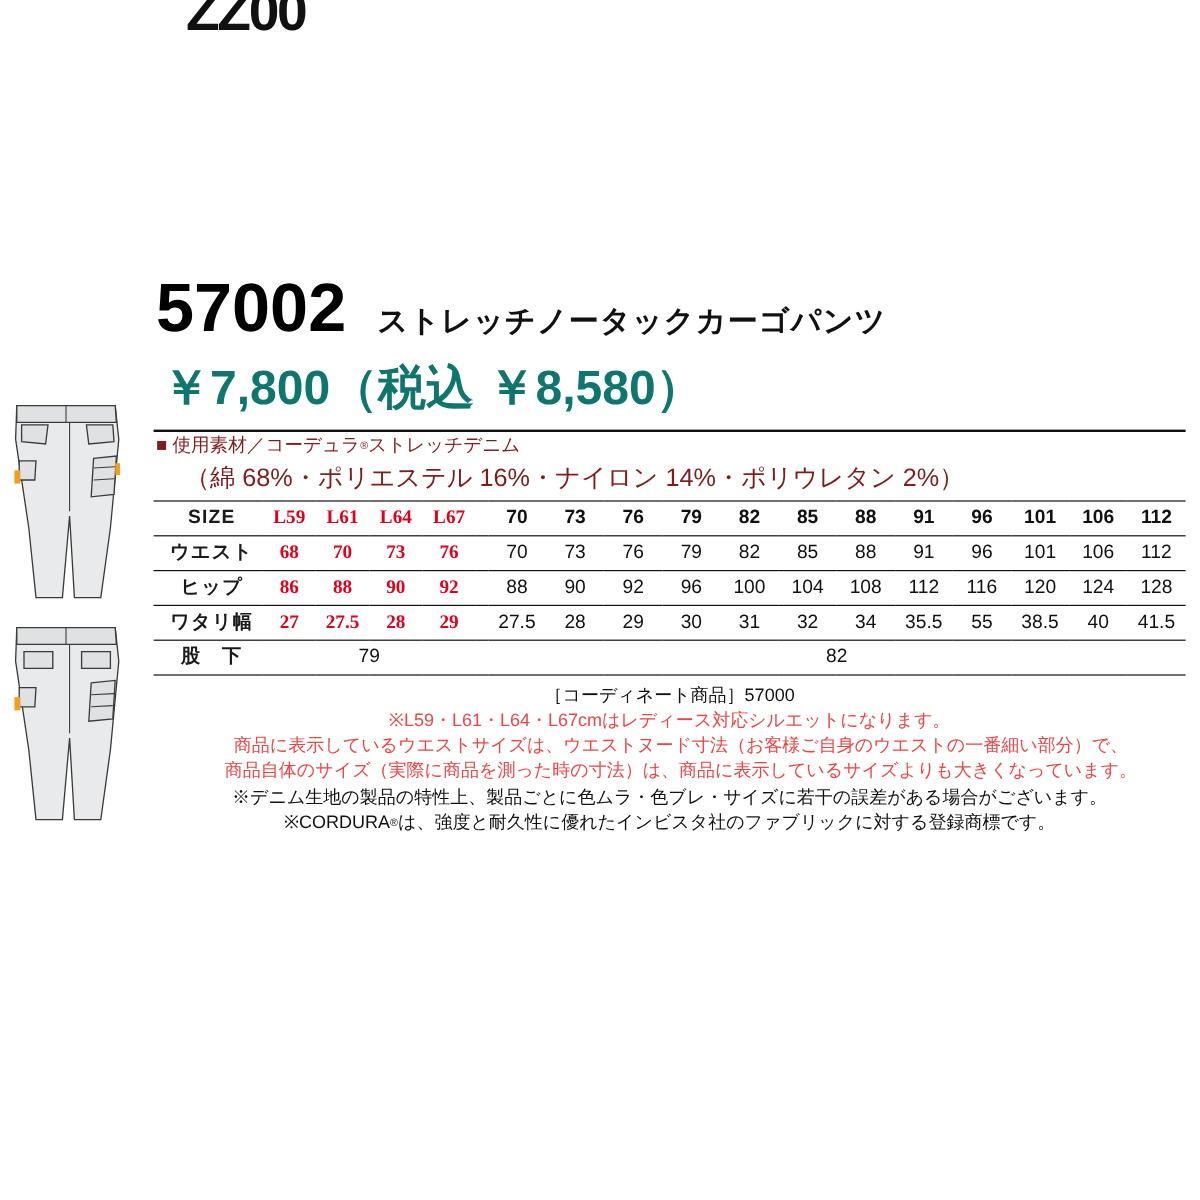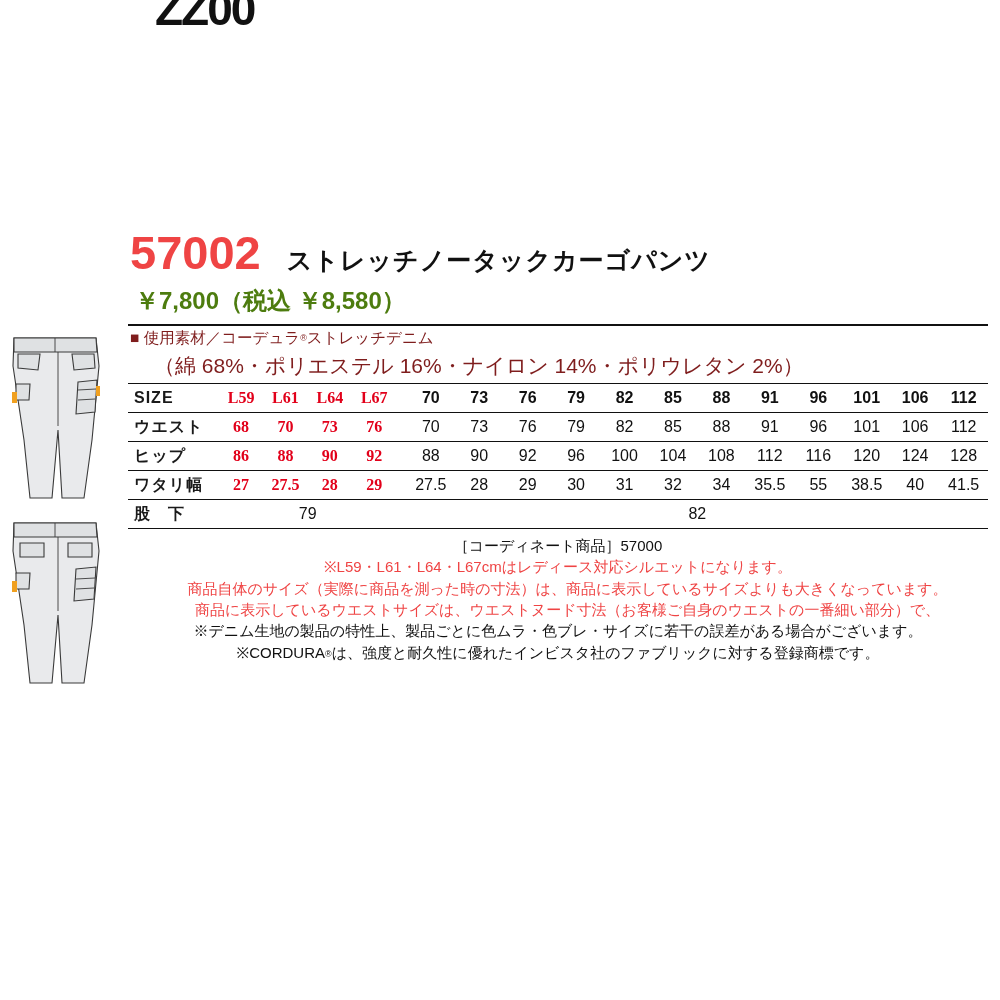--- a/index.html
+++ b/index.html
@@ -45,38 +45,38 @@
     width: 860px;
   }
 
   .title-row {
     display: flex;
     align-items: baseline;
     gap: 26px;
     padding-left: 2px;
   }
   .model-no {
-    font-size: 47px;
+    font-size: 57px;
     font-weight: bold;
     letter-spacing: 0px;
     line-height: 1.05;
-    color: #ef4444;
+    color: #000000;
   }
   .model-name {
     font-size: 25px;
     font-weight: bold;
     letter-spacing: 1px;
     color: #111;
   }
 
   .price {
-    font-size: 24px;
+    font-size: 40px;
     font-weight: bold;
     letter-spacing: 0px;
-    color: #4d7c0f;
+    color: #0f766e;
     padding-left: 7px;
     margin-top: 8px;
     margin-bottom: 7px;
   }
 
   .rule {
     height: 2px;
     background: #111;
     width: 100%;
   }
@@ -104,21 +104,21 @@
   table.size-table td {
     border-top: 1px solid #111;
     border-bottom: 1px solid #111;
     text-align: center;
     height: 28px;
     padding: 0;
     line-height: 28px;
     white-space: nowrap;
   }
   table.size-table tr td:first-child {
-    text-align: left;
+    text-align: center;
     padding-left: 6px;
     font-weight: bold;
     letter-spacing: 1px;
     width: 84px;
   }
   td.lady {
     color: #e2001a;
     font-weight: bold;
     width: 44px;
     font-family: Liberation Serif, serif;
@@ -300,19 +300,19 @@
         <td class="inseam-lady" colspan="4">79</td>
         <td class="divider-col"></td>
         <td class="num" colspan="12">82</td>
       </tr>
     </tbody>
   </table>
 
   <div class="notes">
     <div>［コーディネート商品］57000</div>
     <div class="red">※L59・L61・L64・L67cmはレディース対応シルエットになります。</div>
+    <div class="red indent">商品に表示しているウエストサイズは、ウエストヌード寸法（お客様ご自身のウエストの一番細い部分）で、</div>
     <div class="red indent">商品自体のサイズ（実際に商品を測った時の寸法）は、商品に表示しているサイズよりも大きくなっています。</div>
-    <div class="red indent">商品に表示しているウエストサイズは、ウエストヌード寸法（お客様ご自身のウエストの一番細い部分）で、</div>
     <div>※デニム生地の製品の特性上、製品ごとに色ムラ・色ブレ・サイズに若干の誤差がある場合がございます。</div>
     <div><span>※CORDURA</span><span class="reg">®</span><span>は、強度と耐久性に優れたインビスタ社のファブリックに対する登録商標です。</span></div>
   </div>
 
 </div>
 
 </body></html>

